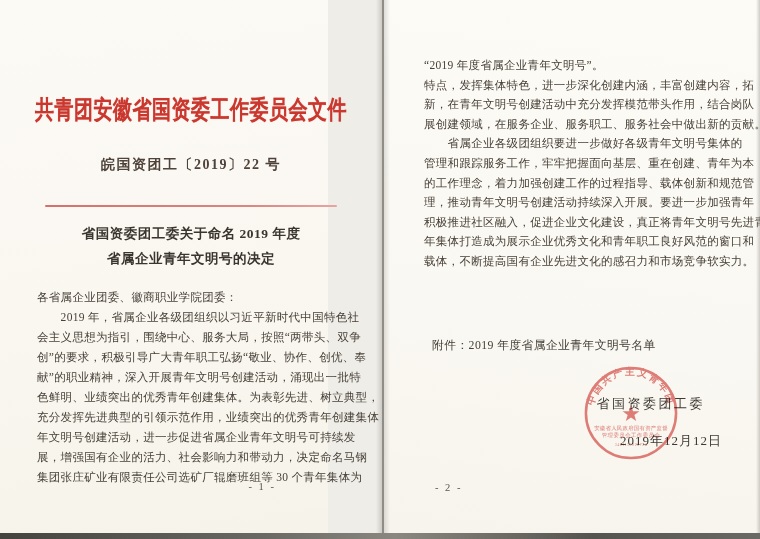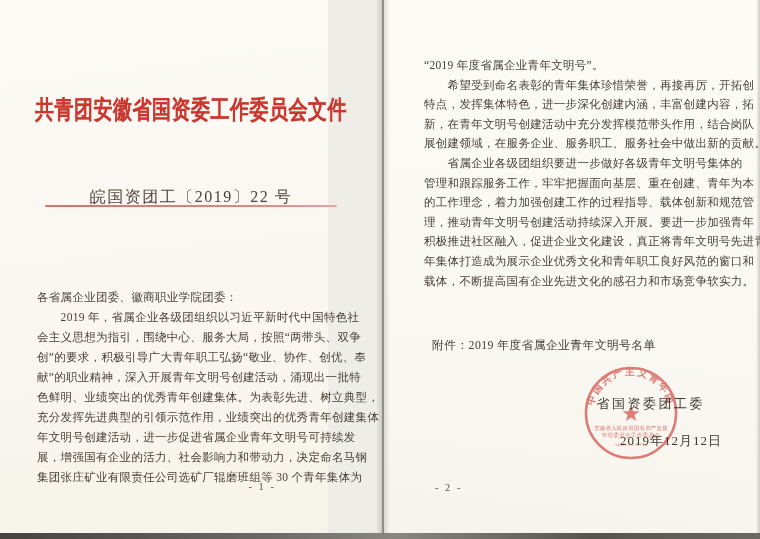--- a/index.html
+++ b/index.html
@@ -36,22 +36,22 @@
 
   
   .letterhead{
     position:absolute;top:97px;left:14px;width:354px;
     text-align:center;font-weight:bold;font-size:19px;letter-spacing:.5px;
     color:#ca372e;transform:scaleY(1.32);transform-origin:center;
     text-shadow:0 0 .6px rgba(202,55,46,.65);
     white-space:nowrap;
   }
   .doc-number{
-    position:absolute;top:187px;left:0;width:382px;text-align:center;
-    font-size:16px;letter-spacing:1.5px;color:#4e423a;font-weight:normal;
+    position:absolute;top:156px;left:0;width:382px;text-align:center;
+    font-size:14px;letter-spacing:1.5px;color:#4e423a;font-weight:bold;
   }
   .red-rule{
     position:absolute;top:205px;left:45px;width:292px;height:2px;
     background:linear-gradient(to right,#d4716d 0%,#dc8682 70%,#e6a5a2 100%);
     border-radius:1px;
   }
   .doc-title{
     position:absolute;top:221px;left:14px;width:354px;text-align:center;
     font-size:13.5px;font-weight:bold;color:#3a352f;line-height:25px;
     letter-spacing:.5px;
@@ -88,39 +88,42 @@
 </style>
 </head>
 <body>
 
 <div id="scan">
 
   <div id="left-page" class="page">
     <div class="letterhead">共青团安徽省国资委工作委员会文件</div>
     <div class="doc-number">皖国资团工〔2019〕22 号</div>
     <div class="red-rule"></div>
+    <div class="doc-title">
+      <div>省国资委团工委关于命名 2019 年度</div>
+      <div>省属企业青年文明号的决定</div>
+    </div>
     <div id="left-body" class="body-block">
         <div class="tline">各省属企业团委、徽商职业学院团委：</div>
         <div class="tline">　　2019 年，省属企业各级团组织以习近平新时代中国特色社</div>
         <div class="tline">会主义思想为指引，围绕中心、服务大局，按照“两带头、双争</div>
         <div class="tline">创”的要求，积极引导广大青年职工弘扬“敬业、协作、创优、奉</div>
         <div class="tline">献”的职业精神，深入开展青年文明号创建活动，涌现出一批特</div>
         <div class="tline">色鲜明、业绩突出的优秀青年创建集体。为表彰先进、树立典型，</div>
         <div class="tline">充分发挥先进典型的引领示范作用，业绩突出的优秀青年创建集体</div>
         <div class="tline">年文明号创建活动，进一步促进省属企业青年文明号可持续发</div>
         <div class="tline">展，增强国有企业的活力、社会影响力和带动力，决定命名马钢</div>
         <div class="tline">集团张庄矿业有限责任公司选矿厂辊磨班组等 30 个青年集体为</div>
       </div>
     <div id="page-number-1" class="page-number">- 1 -</div>
   </div>
 
   <div id="right-page" class="page">
     <div id="right-body" class="body-block">
         <div class="tline">“2019 年度省属企业青年文明号”。</div>
-        <div class="tline">　　希望受到命名表彰的青年集体珍惜荣誉，再接再厉，开拓创</div>
         <div class="tline">特点，发挥集体特色，进一步深化创建内涵，丰富创建内容，拓</div>
         <div class="tline">新，在青年文明号创建活动中充分发挥模范带头作用，结合岗队</div>
         <div class="tline">展创建领域，在服务企业、服务职工、服务社会中做出新的贡献。</div>
         <div class="tline">　　省属企业各级团组织要进一步做好各级青年文明号集体的</div>
         <div class="tline">管理和跟踪服务工作，牢牢把握面向基层、重在创建、青年为本</div>
         <div class="tline">的工作理念，着力加强创建工作的过程指导、载体创新和规范管</div>
         <div class="tline">理，推动青年文明号创建活动持续深入开展。要进一步加强青年</div>
         <div class="tline">积极推进社区融入，促进企业文化建设，真正将青年文明号先进青</div>
         <div class="tline">年集体打造成为展示企业优秀文化和青年职工良好风范的窗口和</div>
         <div class="tline">载体，不断提高国有企业先进文化的感召力和市场竞争软实力。</div>

